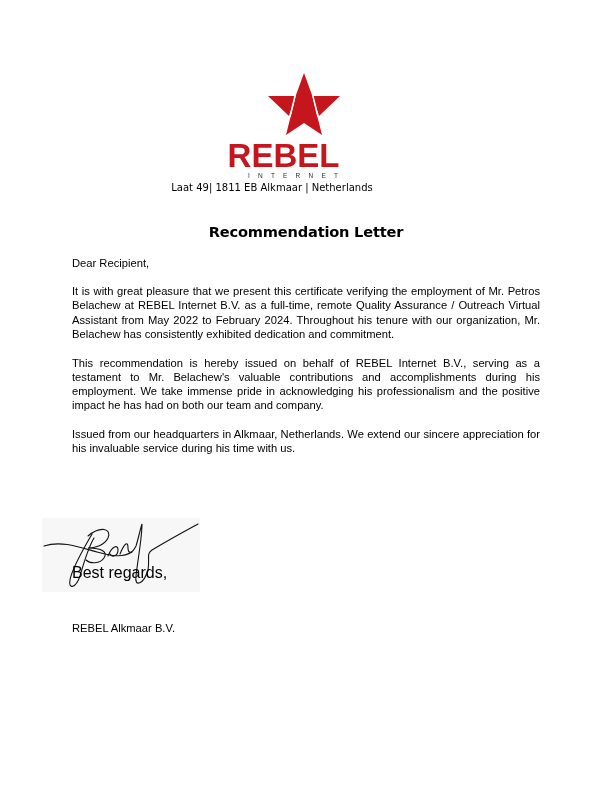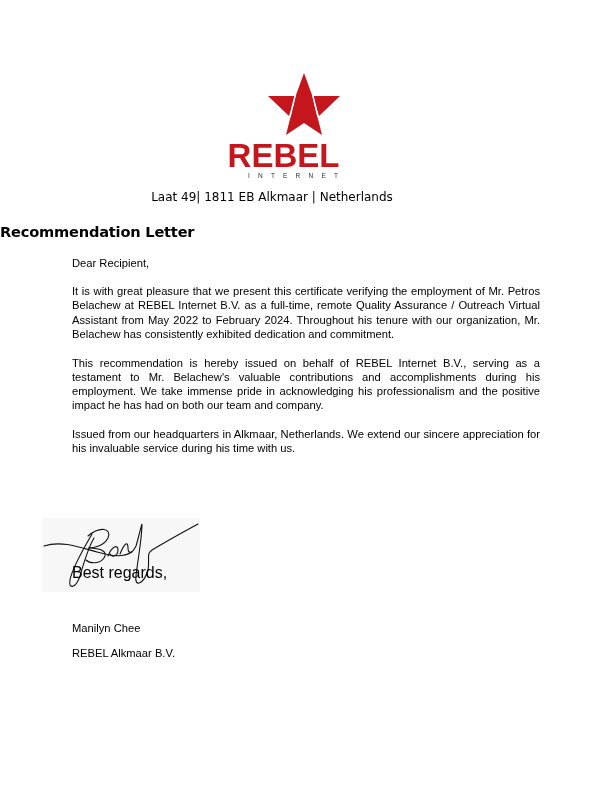--- a/index.html
+++ b/index.html
@@ -7,23 +7,23 @@
          font-family: "Liberation Sans", sans-serif; color: #000; }
   .logo { position: absolute; left: 0; top: 0; width: 612px; height: 190px; }
   .star { position: absolute; left: 268px; top: 73px; width: 72px; height: 66px; }
   .brand { position: absolute; left: 0; width: 567px; text-align: center;
            top: 138px; font-family: "Liberation Sans", sans-serif; font-weight: bold;
            font-size: 33px; letter-spacing: 0px; color: #c4161c; line-height: 36px;
            transform: scaleX(1.0); }
   .brand-sub { position: absolute; left: 248px; top: 172px; width: 118px;
                font-size: 6.5px; color: #333; letter-spacing: 8.2px; line-height: 8px;
                font-family: "Liberation Sans", sans-serif; white-space: nowrap; }
-  .address { position: absolute; left: 0; width: 544px; top: 192px; text-align: center;
-             font-size: 12px; font-family: "DejaVu Sans", sans-serif; line-height: 11px; }
-  .title { position: absolute; left: 0; width: 612px; top: 223px; text-align: left;
+  .address { position: absolute; left: 0; width: 544px; top: 182px; text-align: center;
+             font-size: 10px; font-family: "DejaVu Sans", sans-serif; line-height: 11px; }
+  .title { position: absolute; left: 0; width: 612px; top: 223px; text-align: center;
            font-size: 14.6px; font-weight: bold; font-family: "DejaVu Sans", sans-serif;
            line-height: 18px; letter-spacing: -0.2px; }
   .body { position: absolute; left: 72px; width: 468px; top: 256px;
           font-size: 11.2px; line-height: 14.2px; }
   .body p { margin: 0; text-align: justify; }
   .body .greet { margin-bottom: 14px; }
   .body .para { margin-bottom: 14.5px; }
   .sig-box { position: absolute; left: 42px; top: 518px; width: 158px; height: 74px;
              background: #f7f7f7; }
   .sig-svg { position: absolute; left: 0; top: 0; width: 158px; height: 74px; }
@@ -69,15 +69,14 @@
       <path d="M46,18 C58,8 70,10 66,20 C62,28 52,30 46,30 C60,30 66,34 62,40 C58,46 48,46 44,42"></path>
       <path d="M66,38 C70,28 76,26 76,32 C76,38 70,40 68,36"></path>
       <path d="M78,36 C82,26 86,22 86,30 C86,36 90,36 94,28 C96,22 98,12 100,6 C100,20 96,40 94,58 C92,70 102,66 106,52 C108,40 104,36 110,32 C130,20 145,12 156,6"></path>
     </g>
   </svg>
 </div>
 
 <div class="closing">Best regards,</div>
 
 <div class="signer">
-  <div>Manilyn Chee</div>
   <div>REBEL Alkmaar B.V.</div>
 </div>
 
 </body></html>

